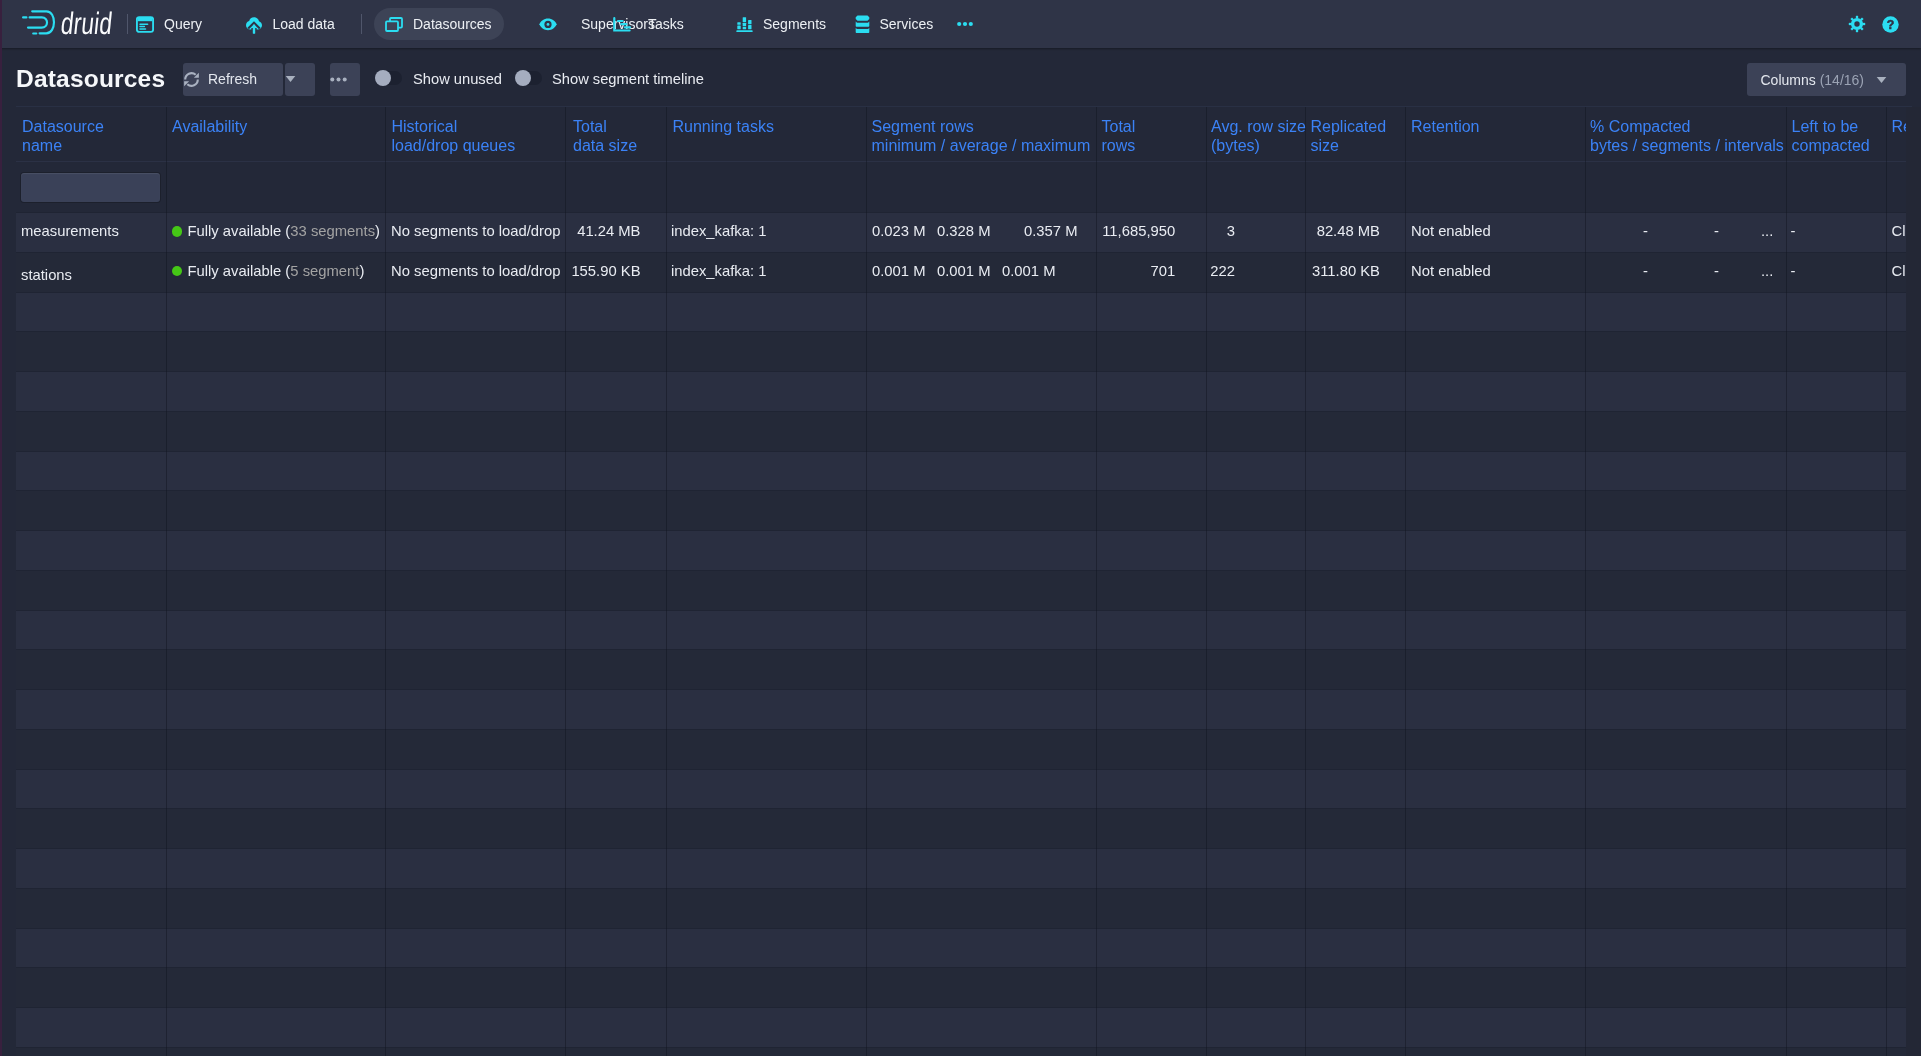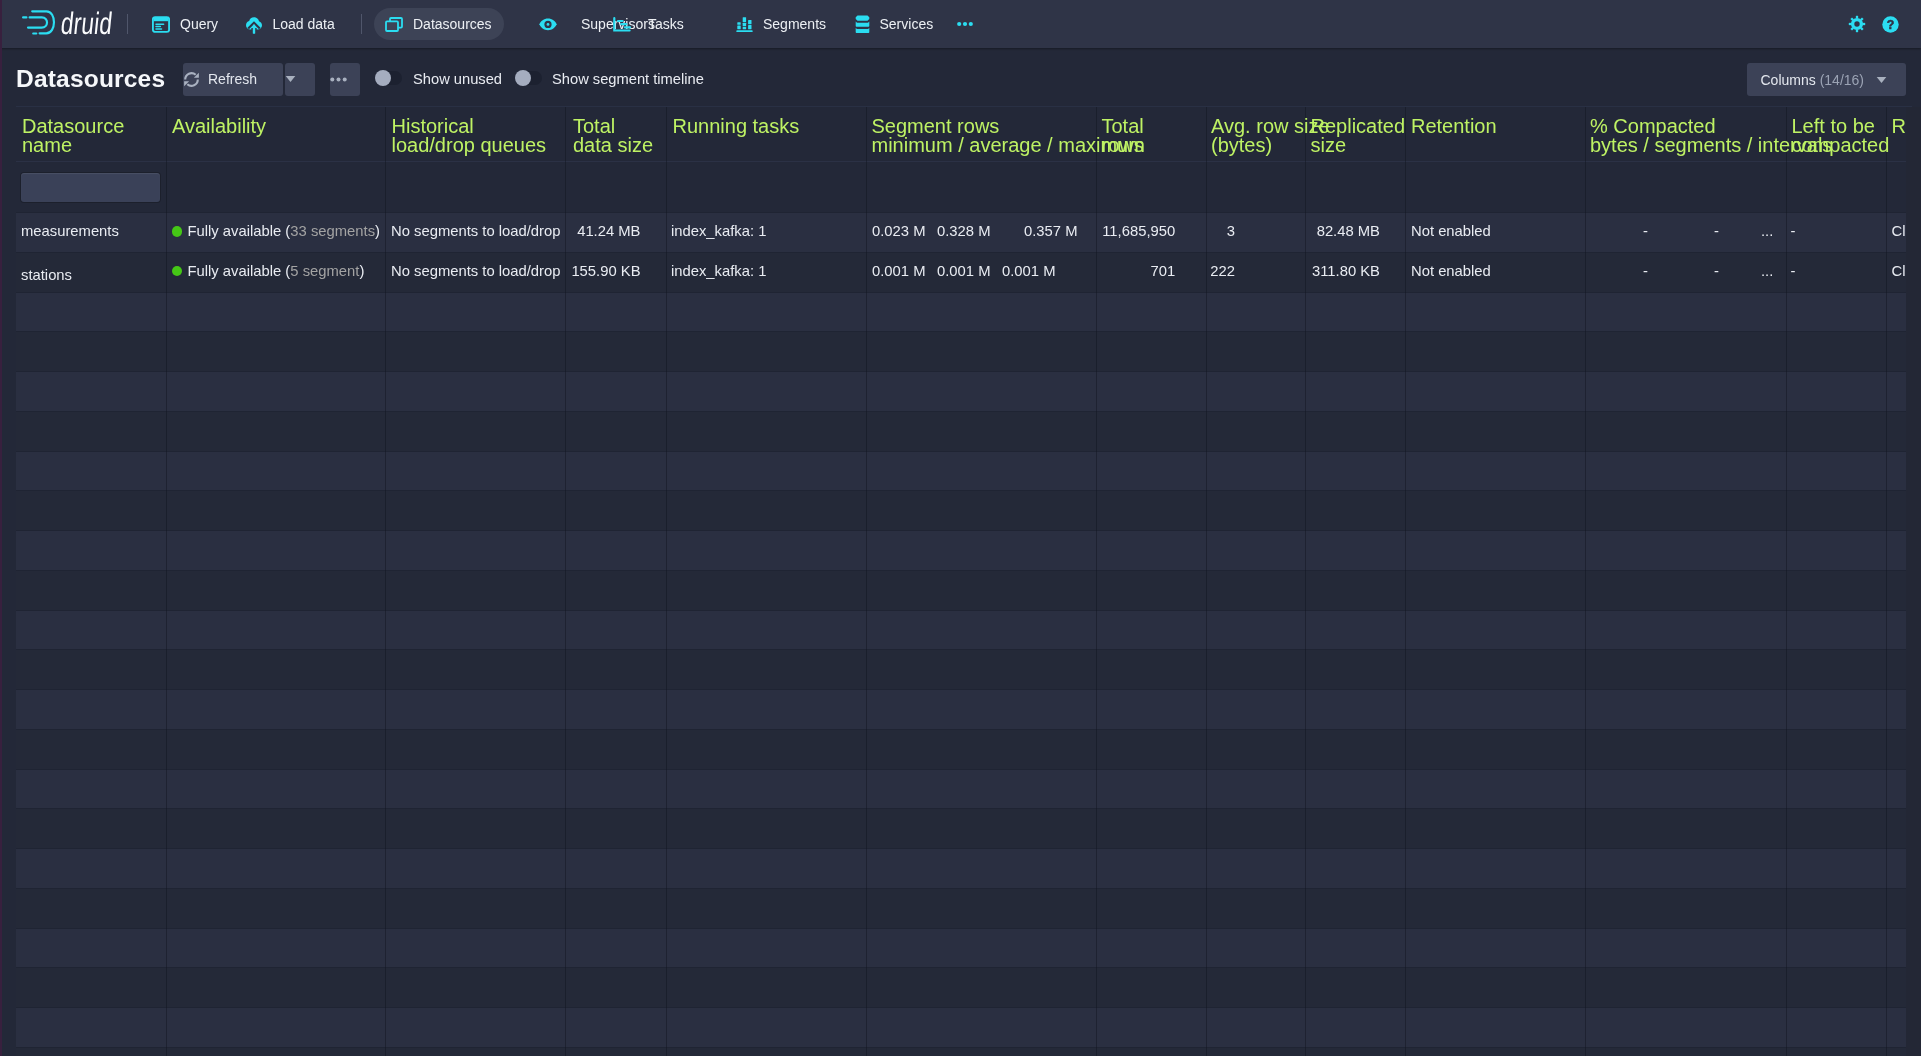--- a/index.html
+++ b/index.html
@@ -18,21 +18,21 @@
 .switchtrack { position:absolute; top:70.5px; width:26px; height:14px; border-radius:7px; background:#1C2130; }
 .switchknob { position:absolute; top:-1px; left:-1px; width:16px; height:16px; border-radius:50%; background:#A5ADBF; }
 .switchlabel { position:absolute; top:70.5px; font-size:14.7px; color:#E9ECF2; }
 #tabletopline { position:absolute; left:16px; top:106px; width:1896px; height:1px; background:#293044; }
 #headline { position:absolute; left:16px; top:161px; width:1896px; height:1px; background:#2B3145; }
 #rows { position:absolute; left:16px; top:211.5px; width:1896px; height:844.5px;
   background:repeating-linear-gradient(to bottom,
     #1F2433 0px, #1F2433 1px, #2A2F41 1px, #2A2F41 39.75px,
     #1F2433 39.75px, #1F2433 40.75px, #242938 40.75px, #242938 79.5px); }
 .vline { position:absolute; top:107px; height:949px; width:1px; background:rgba(15,19,31,0.45); z-index:2; }
-.hcell { position:absolute; top:116.5px; font-size:20px; color:#bef264; line-height:19px; z-index:3; }
+.hcell { position:absolute; top:116.5px; font-size:16px; color:#3b82f6; line-height:19px; z-index:3; }
 #filterinput { position:absolute; left:20.5px; top:172.5px; width:139px; height:29px; border-radius:3px;
   background:#3A4158; box-shadow:inset 0 1px 1px rgba(255,255,255,0.08), 0 0 0 1px rgba(0,0,0,0.2); z-index:3; }
 .cell { position:absolute; font-size:14.8px; color:#E9ECF2; z-index:3; white-space:nowrap; }
 .num { text-align:right; }
 a.link { color:#a3a3a3; text-decoration:none; }
 #gutter { position:absolute; left:1906px; top:107px; width:15px; height:949px; background:#232735; z-index:4; }
 #leftedge { position:absolute; left:0; top:0; width:2px; height:1056px; background:#38203E; z-index:9; }
 </style></head><body>
 <div id="nav">
 <svg width="42" height="40" viewBox="0 0 42 40" style="position:absolute;left:19px;top:4px;">
@@ -42,21 +42,21 @@
 <path d="M4.1 13.4 L7.4 13.4"></path>
 <path d="M14.2 29.5 L17.3 29.5"></path>
 </g>
     </svg>
 <div class="navitem" style="left:61px;">
       <span style="font-size:31px;color:#FAFBFD;display:inline-block;transform:scaleX(0.73) skewX(-8deg);transform-origin:left center;letter-spacing:0.3px;">druid</span>
     </div>
 <div class="navdiv" style="left:127px;"></div>
 <div class="navdiv" style="left:361px;"></div>
 <div id="pill"></div>
-<div class="navitem" style="left:152px;">
+<div class="navitem" style="left:136px;">
       <svg width="18" height="17" viewBox="0 0 18 17">
 <rect x="0.9" y="1.1" width="16.2" height="14.8" rx="2.2" fill="none" stroke="#2BDDF1" stroke-width="1.9"></rect>
 <rect x="1.6" y="1.8" width="14.8" height="3.4" fill="#2BDDF1"></rect>
 <g stroke="#2BDDF1" stroke-width="1.5" stroke-linecap="round">
 <line x1="4" y1="8.2" x2="11.6" y2="8.2"></line>
 <line x1="4" y1="10.6" x2="8.4" y2="10.6"></line>
 <line x1="4" y1="13" x2="9.5" y2="13"></line>
 </g>
       </svg>
       <span>Query</span>

